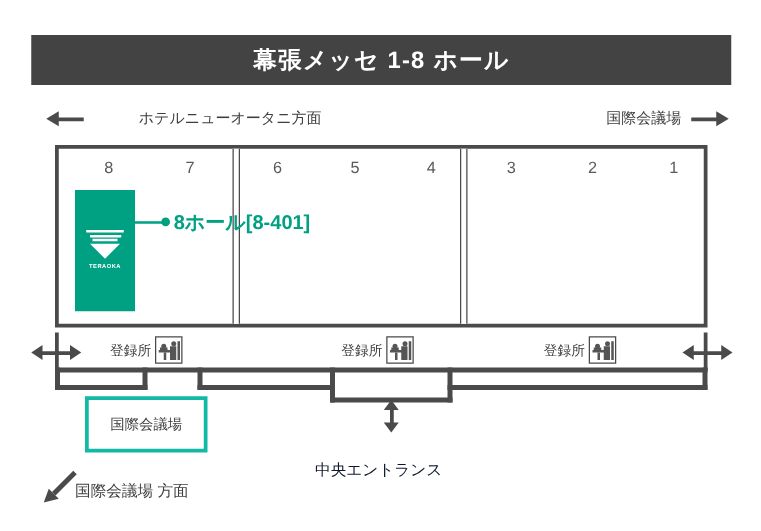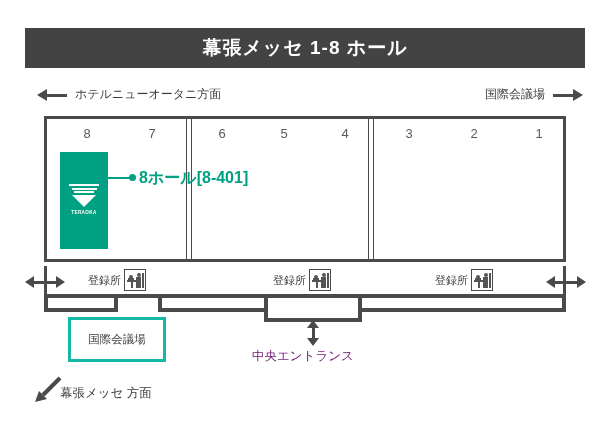--- a/index.html
+++ b/index.html
@@ -20,21 +20,21 @@
   }
   .title-text{
     color:#ffffff;font-size:19px;font-weight:bold;letter-spacing:1px;
     white-space:nowrap;
   }
 
   
   .dir-row{position:absolute;left:25px;top:86px;width:560px;height:24px;}
   .dir-left{position:absolute;left:12px;top:0;display:flex;align-items:center;gap:8px;}
   .dir-right{position:absolute;right:2px;top:0;display:flex;align-items:center;gap:8px;}
-  .dir-label{font-size:12px;color:#3e3e3e;white-space:nowrap;}
+  .dir-label{font-size:12px;color:#3e3e3e;white-space:nowrap;margin-left:36px;}
 
   .arrow-h{position:relative;width:30px;height:12px;}
   .arrow-h .shaft{position:absolute;top:5px;height:3px;background:#4a4a4a;}
   .arrow-h.left .shaft{left:9px;right:0;}
   .arrow-h.right .shaft{left:0;right:9px;}
   .arrow-h .head{position:absolute;top:0;width:0;height:0;border-top:6px solid transparent;border-bottom:6px solid transparent;}
   .arrow-h.left .head{left:0;border-right:10px solid #4a4a4a;}
   .arrow-h.right .head{right:0;border-left:10px solid #4a4a4a;}
 
   
@@ -113,21 +113,21 @@
     display:flex;align-items:center;justify-content:center;
   }
   .conf-text{font-size:11.5px;color:#3e3e3e;white-space:nowrap;}
 
   
   .entrance-arrow{position:absolute;left:307px;top:320px;width:12px;height:26px;}
   .entrance-arrow .shaft{position:absolute;left:5px;top:6px;width:2.5px;height:14px;background:#4a4a4a;}
   .entrance-arrow .h-up{position:absolute;left:0;top:0;width:0;height:0;border-left:6px solid transparent;border-right:6px solid transparent;border-bottom:8px solid #4a4a4a;}
   .entrance-arrow .h-dn{position:absolute;left:0;bottom:0;width:0;height:0;border-left:6px solid transparent;border-right:6px solid transparent;border-top:8px solid #4a4a4a;}
   .entrance-text{
-    position:absolute;left:252px;top:348px;font-size:12.5px;color:#701a75;white-space:nowrap;text-align:right;
+    position:absolute;left:252px;top:368px;font-size:12.5px;color:#0f172a;white-space:nowrap;text-align:right;
   }
 
   
   .station-arrow{position:absolute;left:33px;top:375px;width:30px;height:28px;}
   .station-text{position:absolute;left:60px;top:385px;font-size:12.5px;color:#3e3e3e;white-space:nowrap;}
 </style>
 </head>
 <body>
 
 <div id="map-root">
@@ -254,15 +254,15 @@
     <span class="h-up"></span>
       <span class="shaft"></span>
       <span class="h-dn"></span>
   </div>
   <span class="entrance-text">中央エントランス</span>
 
   <svg class="station-arrow" viewBox="0 0 30 28">
     <line x1="27" y1="3" x2="10" y2="20" stroke="#4a4a4a" stroke-width="4"></line>
     <polygon points="2,27 14,24 6,16" fill="#4a4a4a"></polygon>
   </svg>
-  <span class="station-text">幕張メッセ 方面</span>
+  <span class="station-text">国際会議場 方面</span>
 
 </div>
 
 </body></html>

